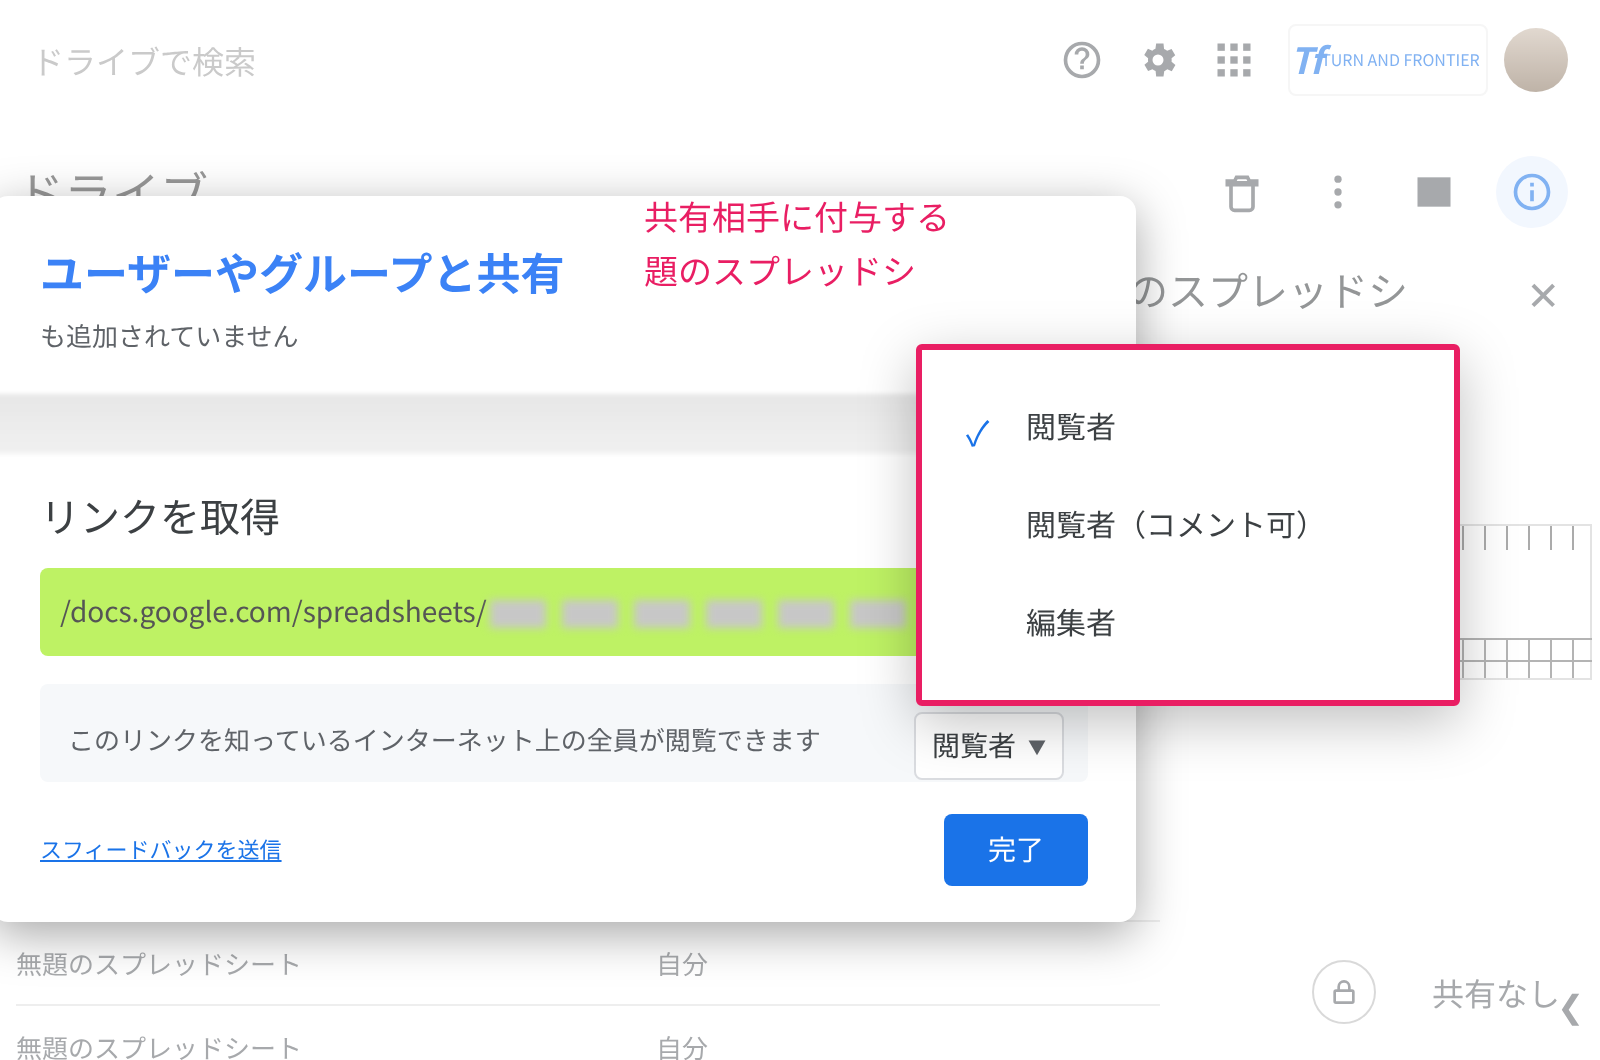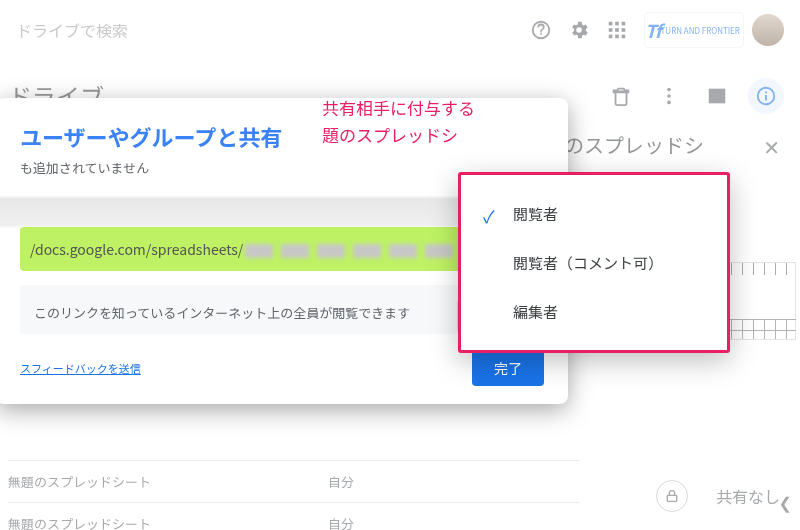--- a/index.html
+++ b/index.html
@@ -170,20 +170,21 @@
 <div class="dimmer"></div>
 
 <div class="dialog">
   <h2>ユーザーやグループと共有</h2>
   <div class="sub">も追加されていません</div>
   <div class="annot">
     <div>共有相手に付与する</div>
     <div>題のスプレッドシ</div>
   </div>
   <div class="blurstrip"></div>
+  <h3>リンクを取得</h3>
   <div class="linkrow">
     <div class="linkbox">
       <span>/docs.google.com/spreadsheets/</span><span class="pix"></span>
     </div>
     <button class="copylink">リン</button>
   </div>
   <div class="scopebox">
     <div class="scope-desc">このリンクを知っているインターネット上の全員が閲覧できます</div>
     <button class="role-btn">
         <span>閲覧者</span>

